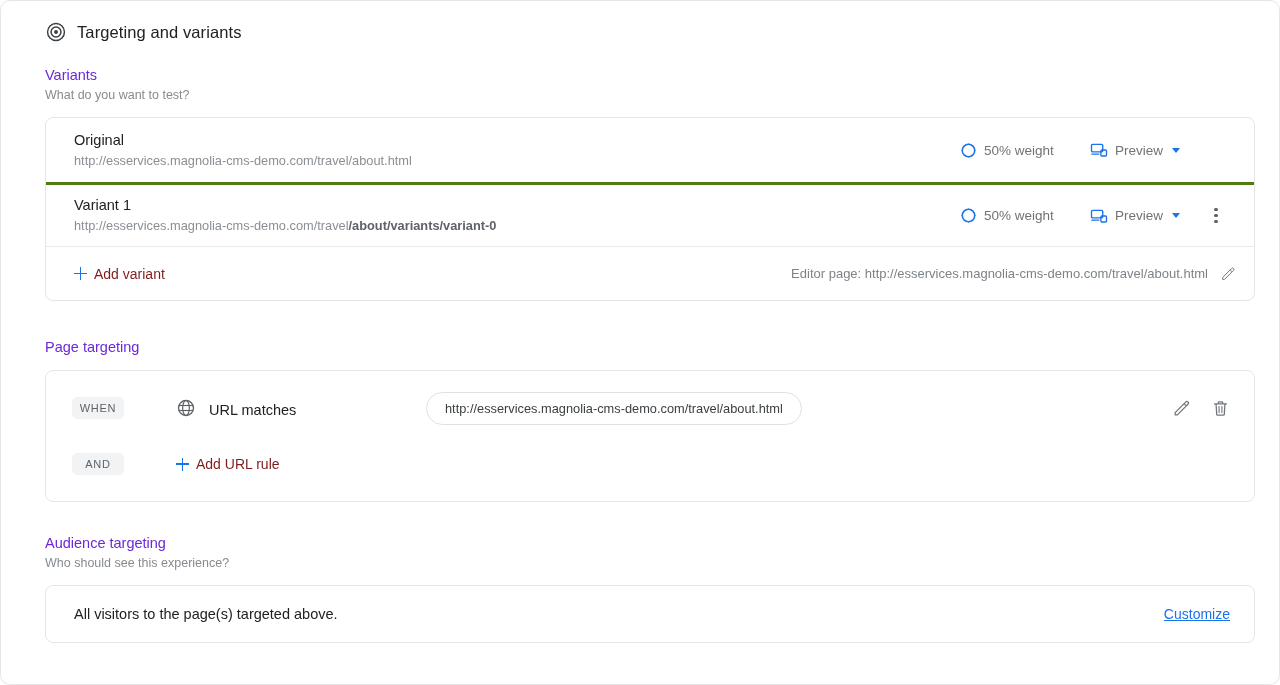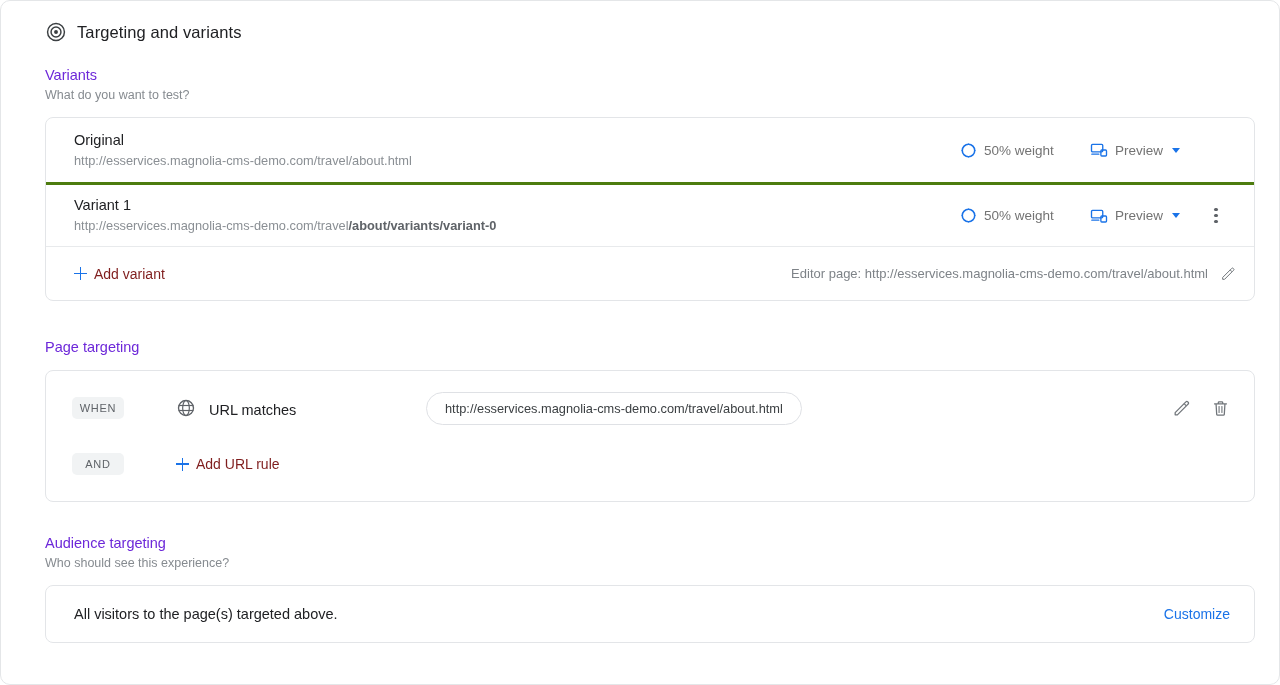--- a/index.html
+++ b/index.html
@@ -198,20 +198,21 @@
     align-items: center;
     height: 58px;
     padding: 0 24px 0 28px;
   }
   .audience-text { font-size: 14.5px; color: #202124; }
   .audience-action {
     margin-left: auto;
     color: #1a73e8;
     font-size: 14px;
     cursor: pointer;
+    text-decoration: underline;
   }
 </style>
 </head>
 <body>
 
 <div class="page-frame">
 
   <div class="panel-header">
     <span class="icon">
       <svg width="22" height="22" viewBox="0 0 24 24">

